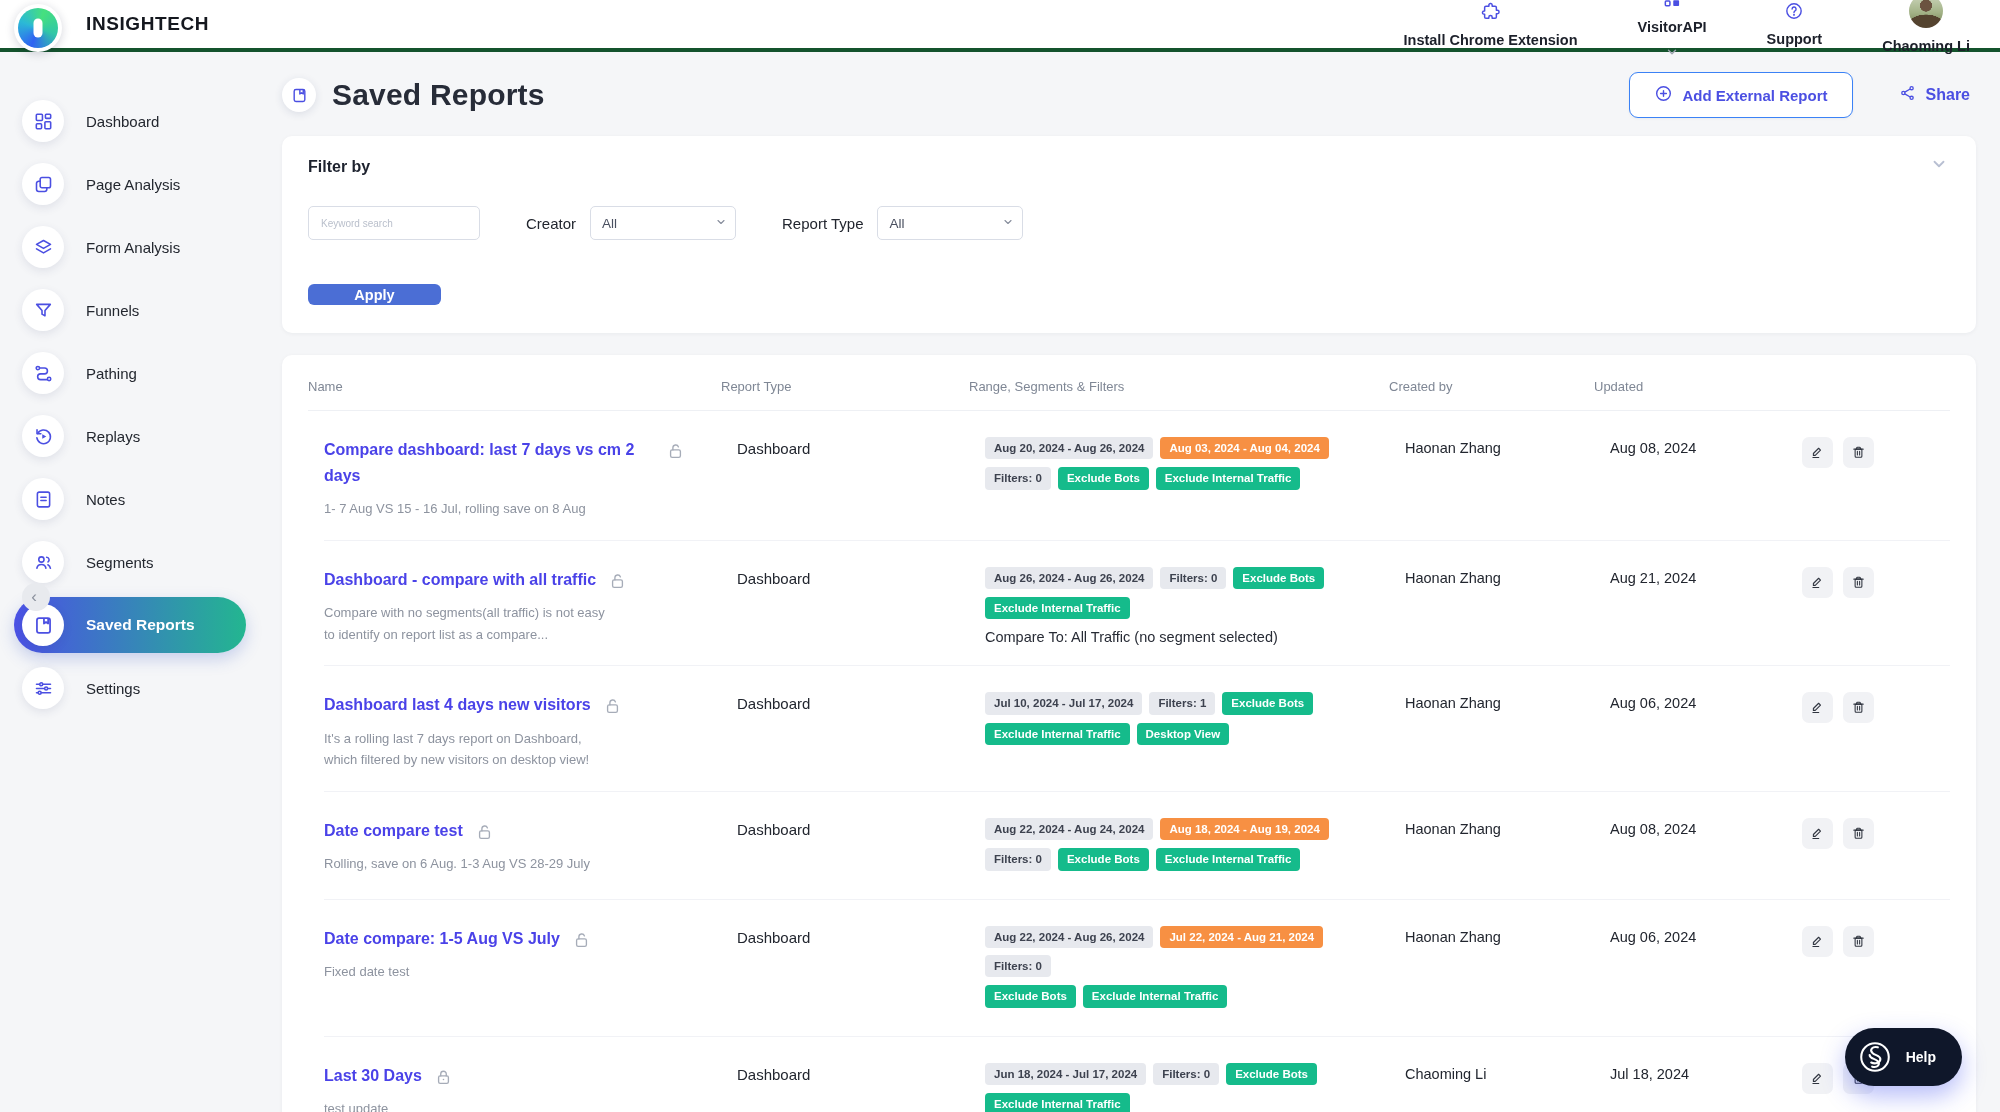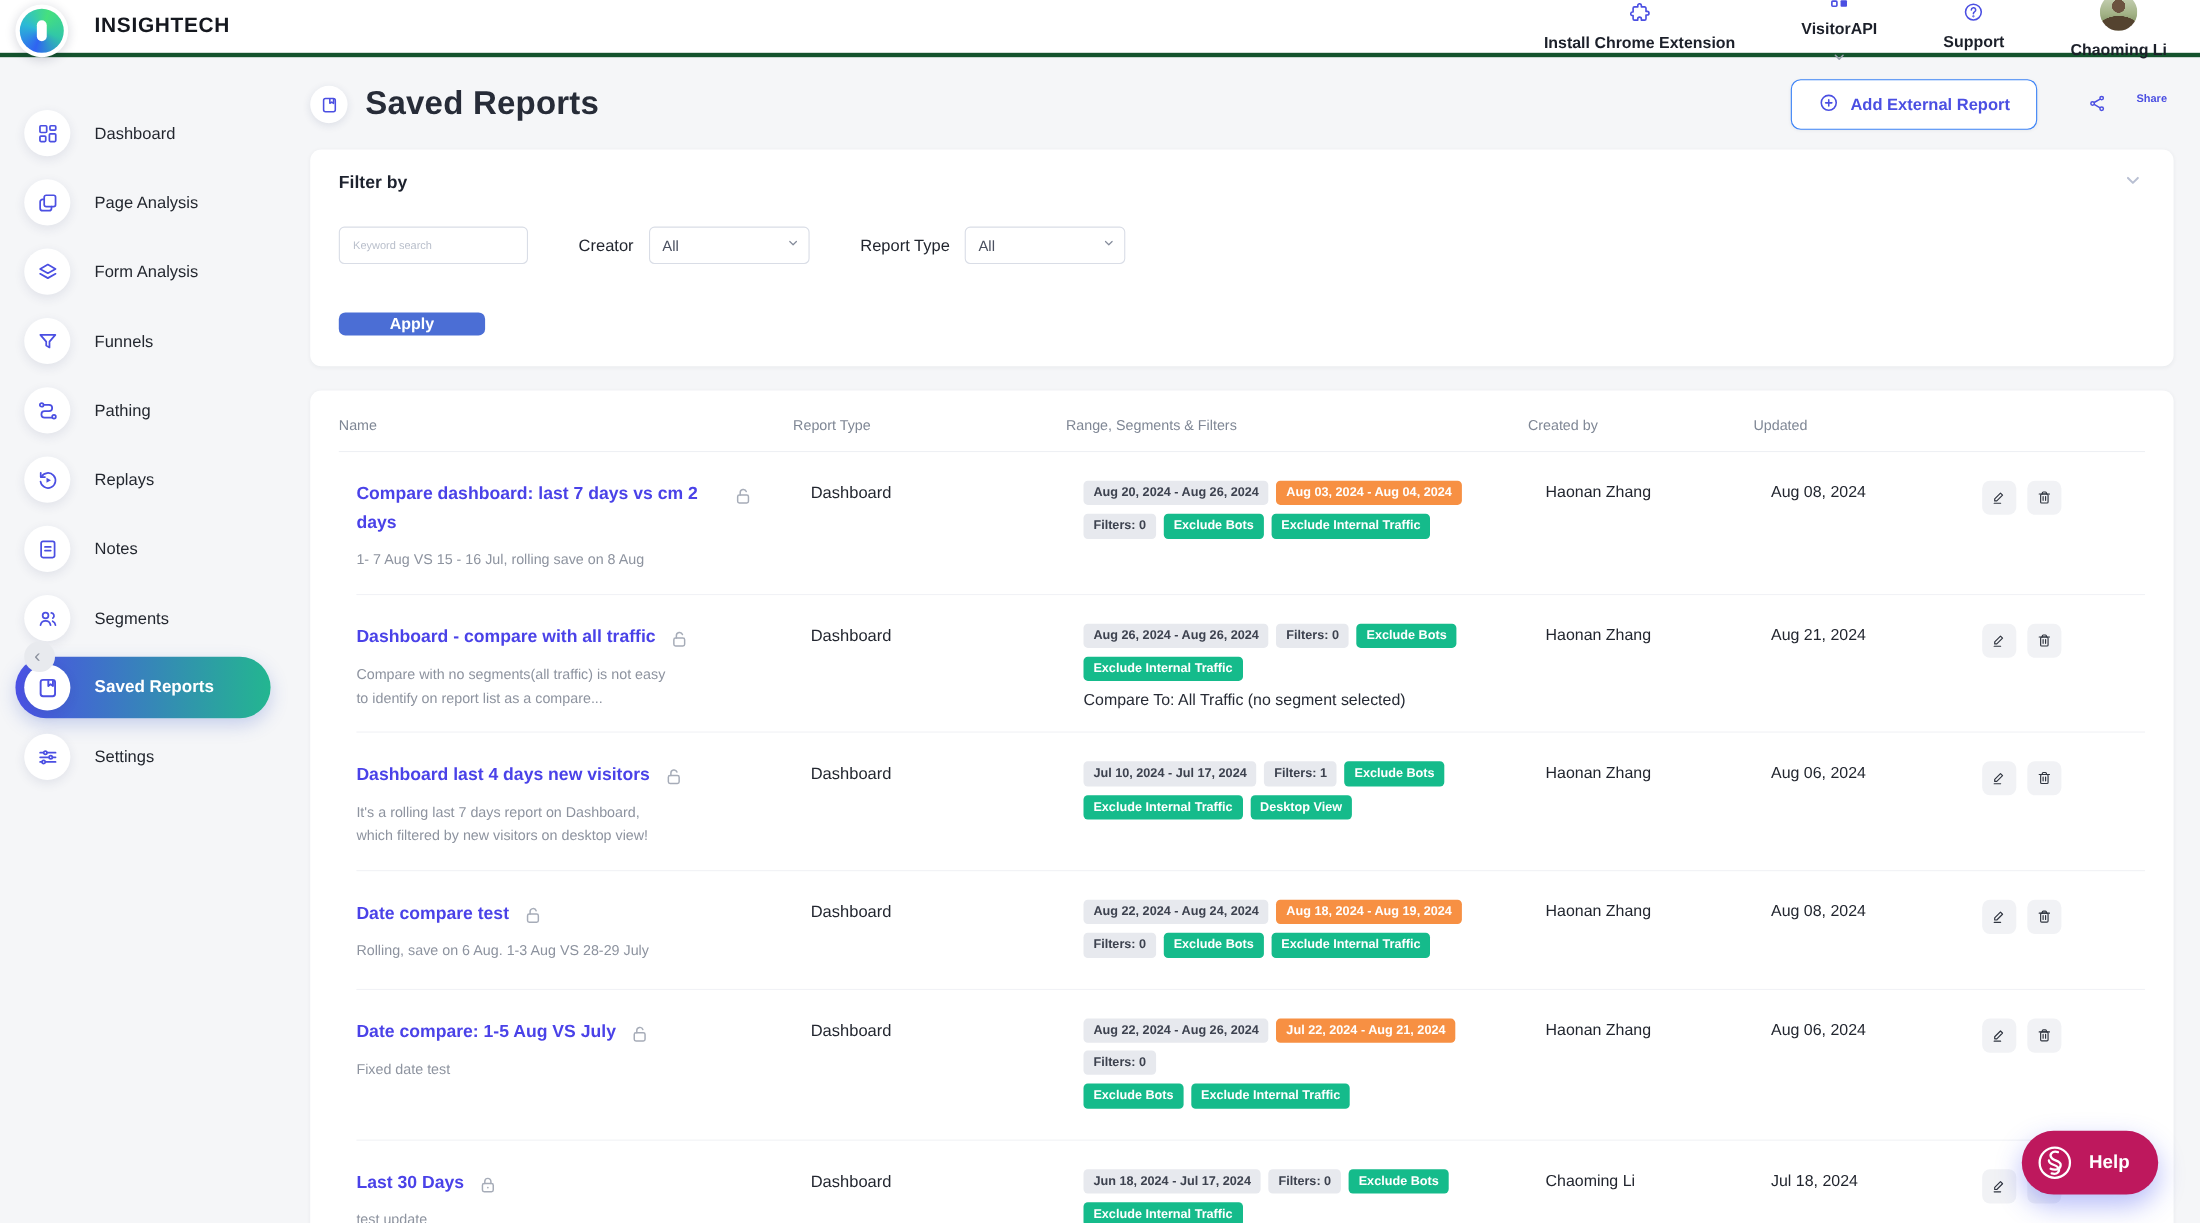--- a/index.html
+++ b/index.html
@@ -54,21 +54,21 @@
   .title-wrap { display:flex; align-items:center; gap:16px; }
   .title-bubble { width:34px; height:34px; border-radius:50%; background:#fff;
     box-shadow:0 2px 8px rgba(35,48,100,.12); display:flex; align-items:center; justify-content:center; }
   .title-bubble svg { width:17px; height:17px; display:block; }
   h1 { margin:0; font-size:30px; font-weight:700; color:#272c38; letter-spacing:.2px; }
   .head-actions { display:flex; align-items:center; gap:40px; }
   .add-ext-btn { display:flex; align-items:center; gap:10px; height:46px; padding:0 24px;
     background:#fff; border:1px solid #3b82f6; border-radius:9px; color:#4b4fe2;
     font-size:15px; font-weight:700; cursor:pointer; font-family:inherit;
     box-shadow:0 1px 3px rgba(20,30,60,.05); }
-  .share-btn { display:flex; align-items:flex-start; gap:26px; color:#4b4fe2; font-size:10px;
+  .share-btn { display:flex; align-items:center; gap:9px; color:#4b4fe2; font-size:16px;
     font-weight:700; background:none; border:none; cursor:pointer; font-family:inherit; }
   
   .card { background:#fff; border-radius:10px; box-shadow:0 1px 4px rgba(25,35,65,.05); }
   .filter-card { margin-top:18px; padding:22px 26px 28px; position:relative; }
   .filter-title { font-size:16px; font-weight:700; color:#1d222e; }
   .filter-collapse { position:absolute; right:22px; top:18px; background:none; border:none; cursor:pointer; }
   .filter-row { display:flex; align-items:center; margin-top:30px; }
   .keyword-input { width:172px; height:34px; border:1px solid #d9dde6; border-radius:5px;
     padding:0 12px; font-size:10px; color:#3a404d; font-family:inherit; outline:none; }
   .keyword-input::placeholder { color:#b9bfcb; }
@@ -101,22 +101,22 @@
   .badge.orange { background:#f79043; color:#fff; }
   .badge.teal { background:#15bb8b; color:#fff; }
   .range-note { margin-top:10px; font-size:14.5px; color:#272b35; }
   .creator-cell, .updated-cell { font-size:14.5px; color:#22262f; padding-top:3px; }
   .actions-cell { display:flex; gap:10px; }
   .action-btn { width:31px; height:31px; border:none; border-radius:7px; background:#f1f2f5;
     display:flex; align-items:center; justify-content:center; cursor:pointer; }
   .action-btn svg { width:15px; height:15px; display:block; }
   
   .help-pill { position:fixed; right:38px; bottom:26px; height:58px; border:none; border-radius:29px;
-    background:#be185d; color:#fff; display:flex; align-items:center; gap:12px;
-    padding:0 26px 0 11px; font-size:17px; font-weight:700; cursor:pointer;
+    background:#0f172a; color:#fff; display:flex; align-items:center; gap:12px;
+    padding:0 26px 0 11px; font-size:14px; font-weight:700; cursor:pointer;
     font-family:inherit; box-shadow:0 10px 24px rgba(46,62,239,.35); z-index:10; }
   .help-logo { width:38px; height:38px; display:block; }
 </style>
 </head>
 <body>
 
 <header class="topbar">
   <div class="brand">
     <span class="logo-badge">
         <span class="logo-mark"></span>

